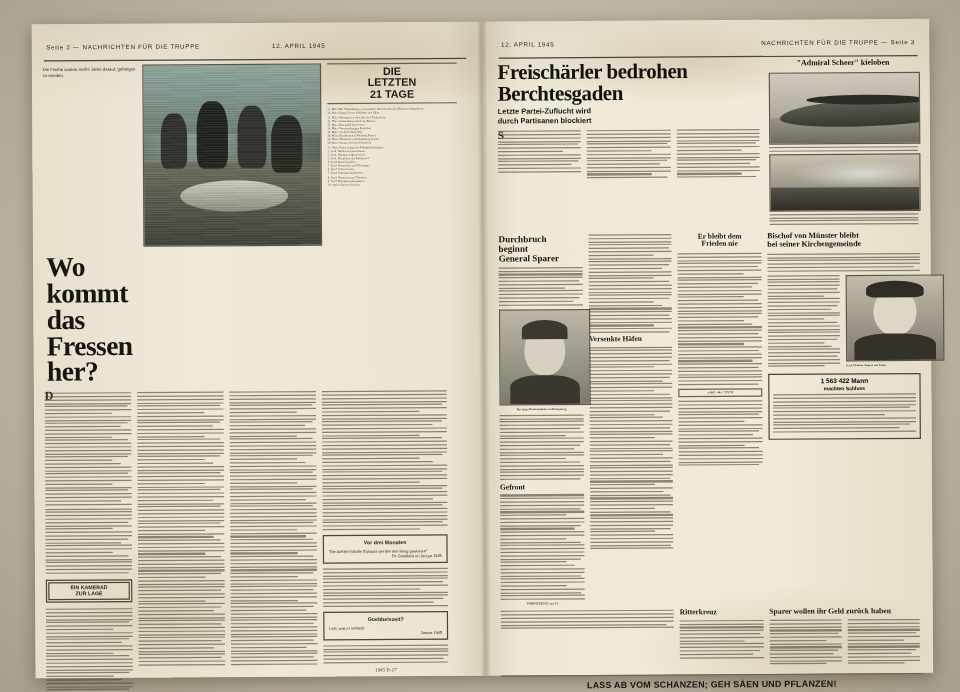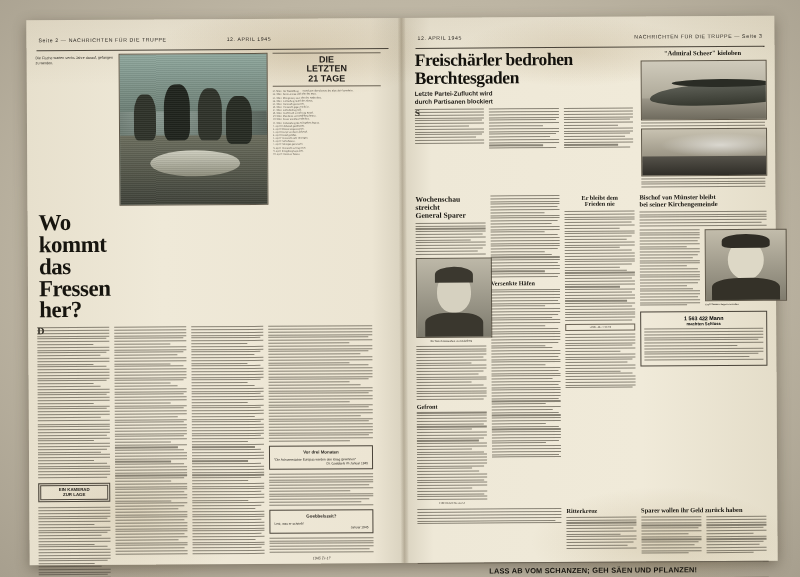--- a/index.html
+++ b/index.html
@@ -772,22 +772,22 @@
                 <span></span>
                 <span></span>
               </div>
           </div>
         </div>
       </div>
 
       <div style="display:flex; padding:0 9px; gap:5px; margin-top:5px; align-items:flex-start;">
 
         <div style="width:70px;">
-          <div class="sect-head">Wochenschau</div>
-          <div class="sect-head">streicht</div>
+          <div class="sect-head">Durchbruch</div>
+          <div class="sect-head">beginnt</div>
           <div class="sect-head">General Sparer</div>
           <div class="lines" style="margin-top:3px;">
             <span></span>
               <span></span>
               <span></span>
               <span></span>
               <span></span>
               <span></span>
               <span></span>
             <span></span>

